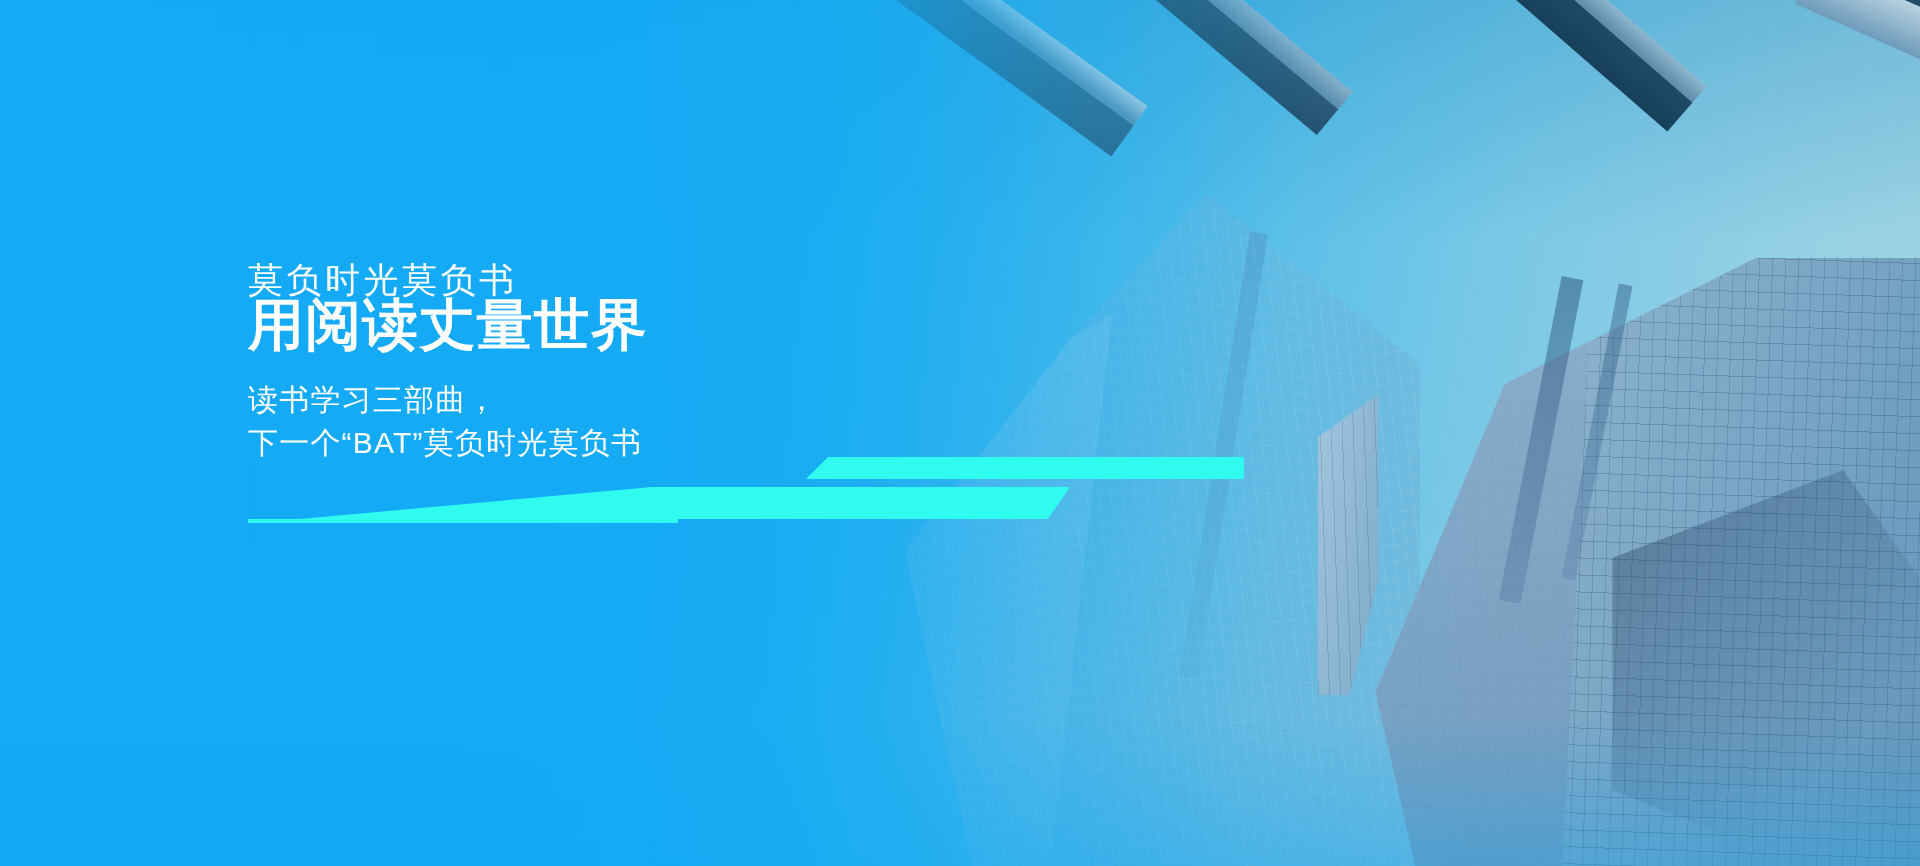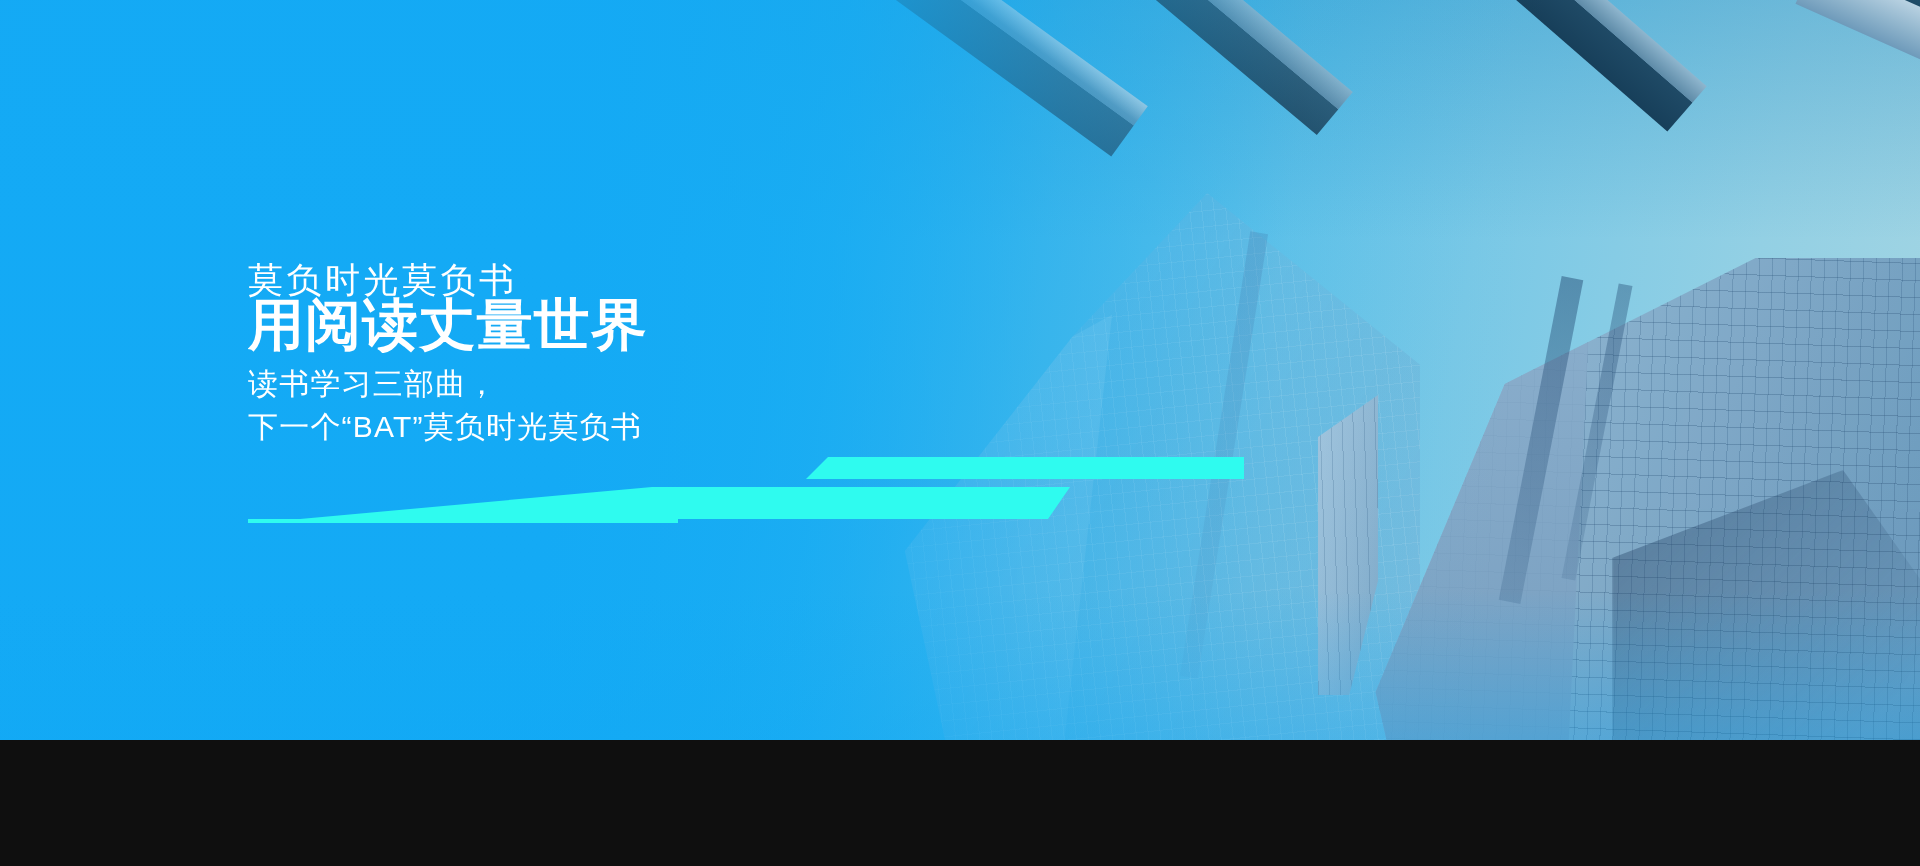--- a/index.html
+++ b/index.html
@@ -2,21 +2,21 @@
 <html><head>
 <meta charset="utf-8">
 <title>Banner</title>
 <style>
   * { margin:0; padding:0; box-sizing:border-box; }
   html,body { width:1920px; height:866px; overflow:hidden; background:#0f0f0f; }
   body { font-family:"Liberation Sans","DejaVu Sans",sans-serif; }
 
   .banner{
     position:relative;
-    width:1920px; height:740px;
+    width:1920px; height:866px;
     overflow:hidden;
     background:#17A9F2;
   }
 
   
   .sky{
     position:absolute; inset:0;
     background:
       linear-gradient(100deg,
         #12A9F5 0%,
@@ -216,21 +216,21 @@
         #FFFFFF 53%,
         #B6FFF8 57%,
         #2FFBEF 62%,
         #2FFBEF 100%);
     -webkit-background-clip:text;
     background-clip:text;
     color:transparent;
     -webkit-text-fill-color:transparent;
   }
   .sub{
-    margin-top:10px;
+    margin-top:26px;
     font-size:30px;
     line-height:1.42;
     letter-spacing:.04em;
     color:#FFFFFF;
     font-weight:400;
     white-space:nowrap;
   }
   .sub-line{ display:block; }
 </style>
 </head>

